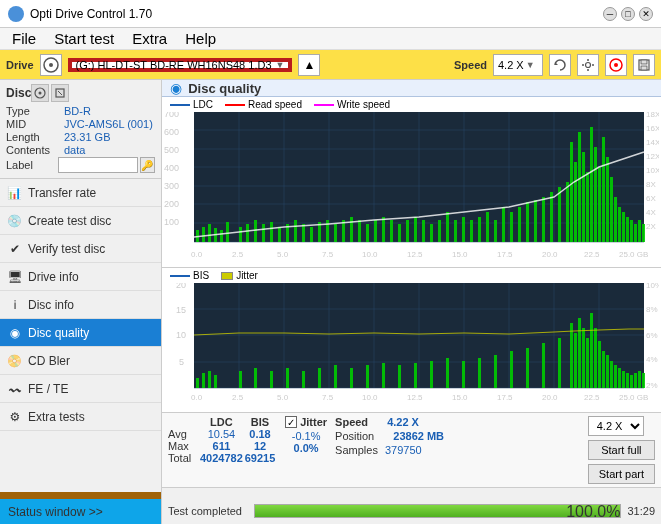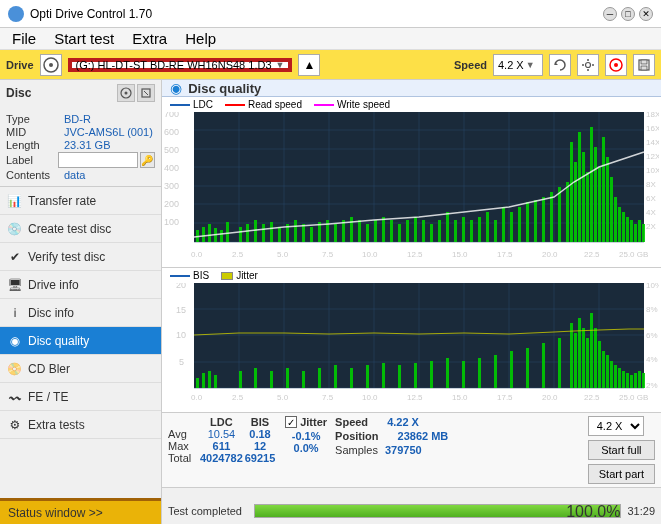--- a/index.html
+++ b/index.html
@@ -117,22 +117,22 @@
       display: flex;
       flex-direction: column;
     }
 
     
     .disc-panel {
       padding: 4px 6px;
       border-bottom: 1px solid #ccc;
     }
     .disc-panel-header {
-      display: flex; align-items: center; justify-content: space-between;
-      margin-bottom: 11px;
+      display: flex; align-items: center; 
+      margin-bottom: 3px;
     }
     .disc-panel-title {
       font-weight: bold; font-size: 12px; color: #333;
     }
     .disc-icon-row {
       display: flex; gap: 2px;
     }
     .disc-icon {
       width: 18px; height: 18px;
       background: #ddd; border: 1px solid #bbb;
@@ -177,30 +177,30 @@
       color: #fff;
     }
     .nav-item-icon {
       width: 14px; height: 14px;
       display: flex; align-items: center; justify-content: center;
       font-size: 12px;
     }
 
     
     .status-window-btn {
-      height: 26px;
+      height: 32px;
       display: flex;
       align-items: center;
       padding: 0 8px;
       cursor: pointer;
       font-size: 12px;
       color: #333;
-      border-top: 3px solid #a16207;
+      border-top: 7px solid #a16207;
       gap: 4px;
-      background: #eab308;
+      background: #0ea5e9;
     }
 
     
     .content-area {
       flex: 1;
       display: flex;
       flex-direction: column;
       background: #fff;
     }
 
@@ -398,27 +398,27 @@
       </div>
       <div class="disc-info-row">
         <span class="disc-info-label">MID</span>
         <span class="disc-info-value">JVC-AMS6L (001)</span>
       </div>
       <div class="disc-info-row">
         <span class="disc-info-label">Length</span>
         <span class="disc-info-value">23.31 GB</span>
       </div>
       <div class="disc-info-row">
+        <span class="disc-info-label">Contents</span>
+        <span class="disc-info-value">data</span>
+      </div>
+      <div class="disc-info-row">
         <span class="disc-info-label">Label</span>
         <input class="disc-label-input" type="text" style="">
         <span class="disc-label-btn">🔑</span>
-      </div>
-      <div class="disc-info-row">
-        <span class="disc-info-label">Contents</span>
-        <span class="disc-info-value">data</span>
       </div>
     </div>
 
     <div class="nav-items">
       <div class="nav-item">
         <span class="nav-item-icon">📊</span>
         <span>Transfer rate</span>
       </div>
       <div class="nav-item">
         <span class="nav-item-icon">💿</span>
@@ -746,36 +746,36 @@
           </tr>
         </tbody>
           </table>
       </div>
 
       <div style="font-size:11px;">
         <div style="display:flex; align-items:center; gap:3px; margin-bottom:2px;">
           <div class="checkbox">✓</div>
           <span style="font-weight:bold; color:#333;">Jitter</span>
         </div>
-        <div style="color:#1a5fb4; font-weight:bold; text-align:center;">-0.1%</div>
+        <div style="color:#1a5fb4; font-weight:normal; text-align:center;">-0.1%</div>
         <div style="color:#1a5fb4; font-weight:bold; text-align:center;">0.0%</div>
       </div>
 
       <div style="font-size:11px; flex:1;">
         <div style="margin-bottom:2px;">
           <span style="font-weight:bold; color:#333;">Speed</span>
           <span style="color:#1a5fb4; font-weight:bold; margin-left:16px;">4.22 X</span>
         </div>
         <div style="margin-bottom:2px;">
-          <span style="color:#333;font-weight:bold;">Position</span>
+          <span style="color:#333;">Position</span>
           <span style="color:#1a5fb4; font-weight:bold; margin-left:16px;">23862 MB</span>
         </div>
         <div>
           <span style="color:#333;">Samples</span>
-          <span style="color:#1a5fb4; font-weight:bold; margin-left:4px;">379750</span>
+          <span style="color:#1a5fb4; font-weight:normal; margin-left:4px;">379750</span>
         </div>
       </div>
 
       <div style="display:flex; flex-direction:column; gap:4px; align-items:stretch;">
         <div style="display:flex; align-items:center; gap:4px;">
           <select class="speed-dropdown">
             <option>4.2 X</option>
             <option>2.0 X</option>
             <option>4.0 X</option>
           </select>

